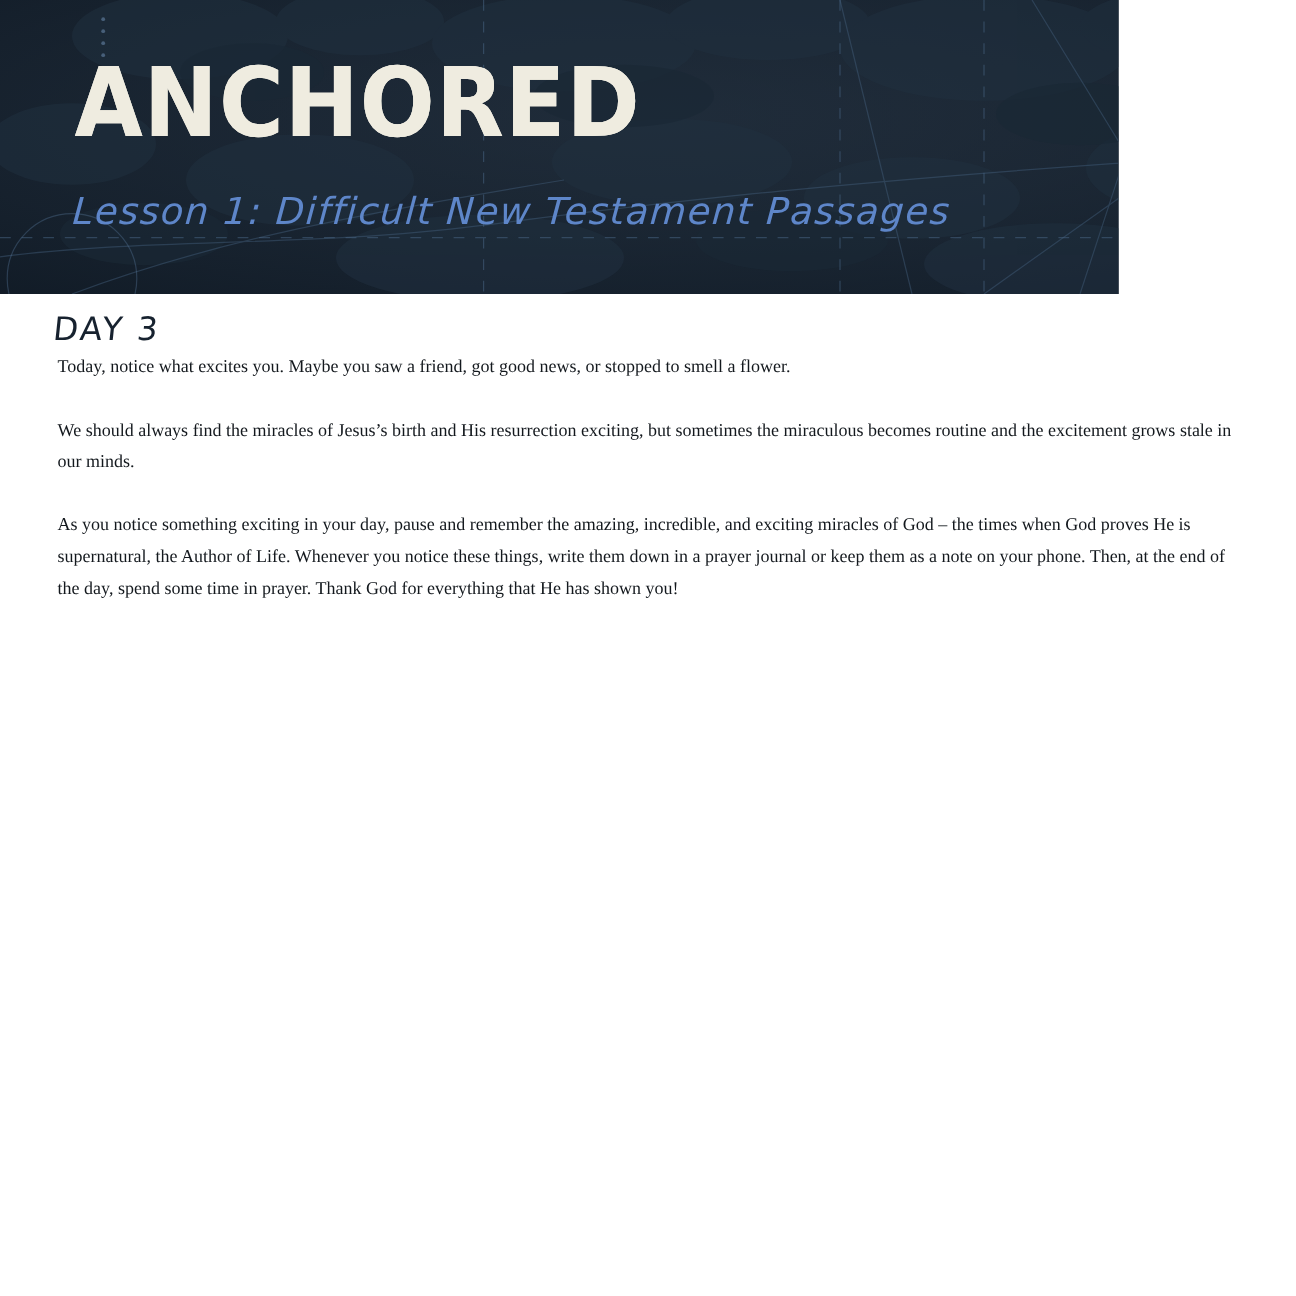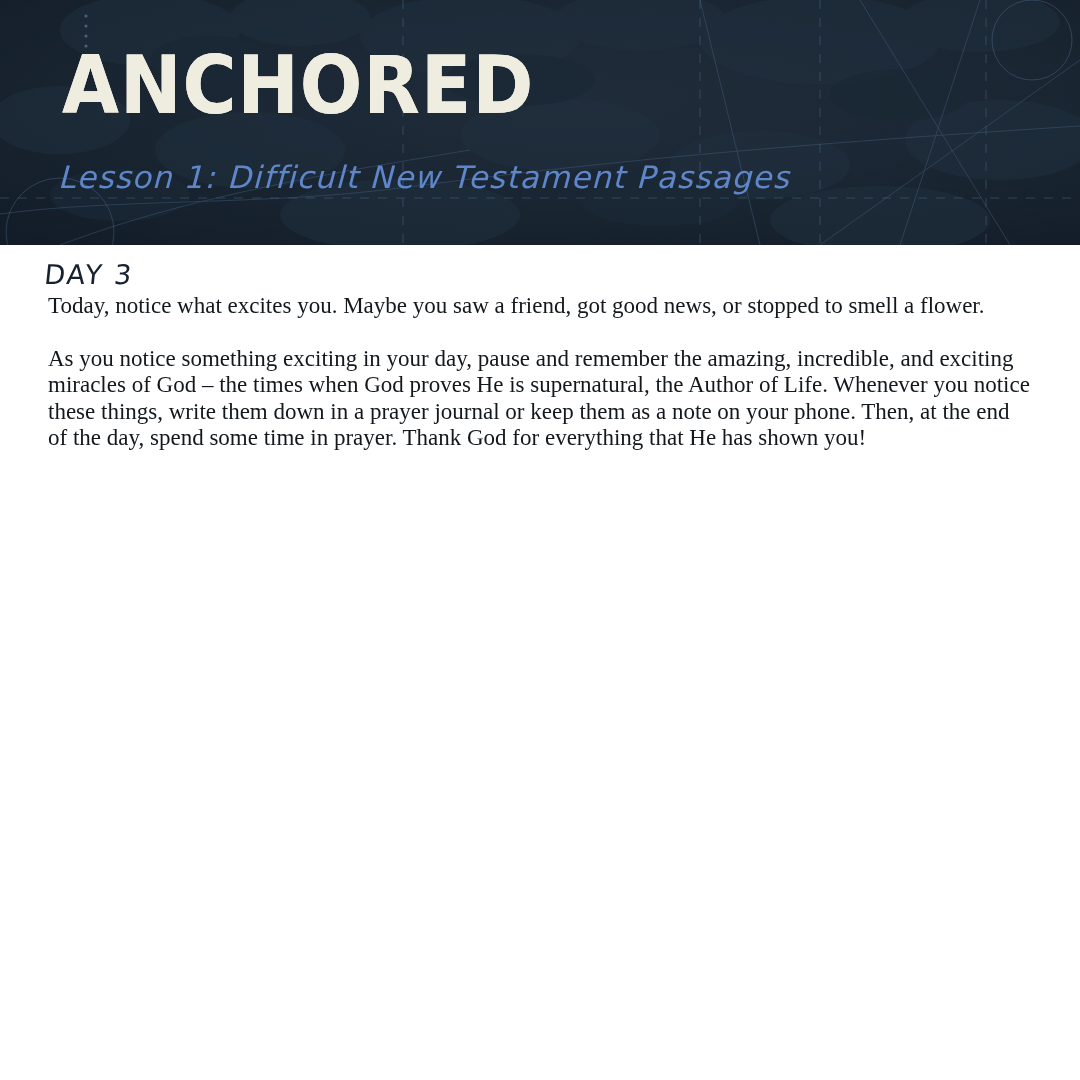--- a/index.html
+++ b/index.html
@@ -11,21 +11,21 @@
     height: 1080px;
     background: #ffffff;
     font-family: "Liberation Serif", serif;
     overflow: hidden;
     position: relative;
   }
 
   
   .header {
     position: relative;
-    width: 1080px;
+    width: 932px;
     height: 245px;
     background: #16212e;
     overflow: hidden;
   }
   .header-bg {
     position: absolute;
     inset: 0;
     width: 1080px;
     height: 245px;
   }
@@ -88,21 +88,21 @@
   }
   .body-copy {
     position: absolute;
     left: 48px;
     top: 48px;
     width: 982px;
   }
   .body-copy p {
     margin: 0 0 26px 0;
     font-family: "Liberation Serif", serif;
-    font-size: 23px;
+    font-size: 15px;
     line-height: 26.5px;
     color: #13181d;
     text-align: left;
     hyphens: auto;
   }
   .body-copy p:last-child {
     margin-bottom: 0;
     margin-top: 24px;
   }
 </style>
@@ -181,15 +181,16 @@
     <h1 class="brand-title">ANCHORED</h1>
     <h2 class="lesson-subtitle">Lesson 1: Difficult New Testament Passages</h2>
   </div>
 </div>
 
 <div class="content">
   <div class="day-label">DAY 3</div>
 
   <div class="body-copy">
     <p>Today, notice what excites you. Maybe you saw a friend, got good news, or stopped to smell a flower.</p>
+    <p>We should always find the miracles of Jesus’s birth and His resurrection exciting, but sometimes the miraculous becomes routine and the excitement grows stale in our minds.</p>
     <p>As you notice something exciting in your day, pause and remember the amazing, incredible, and exciting miracles of God – the times when God proves He is supernatural, the Author of Life. Whenever you notice these things, write them down in a prayer journal or keep them as a note on your phone. Then, at the end of the day, spend some time in prayer. Thank God for everything that He has shown you!</p>
   </div>
 </div>
 
 </body></html>

